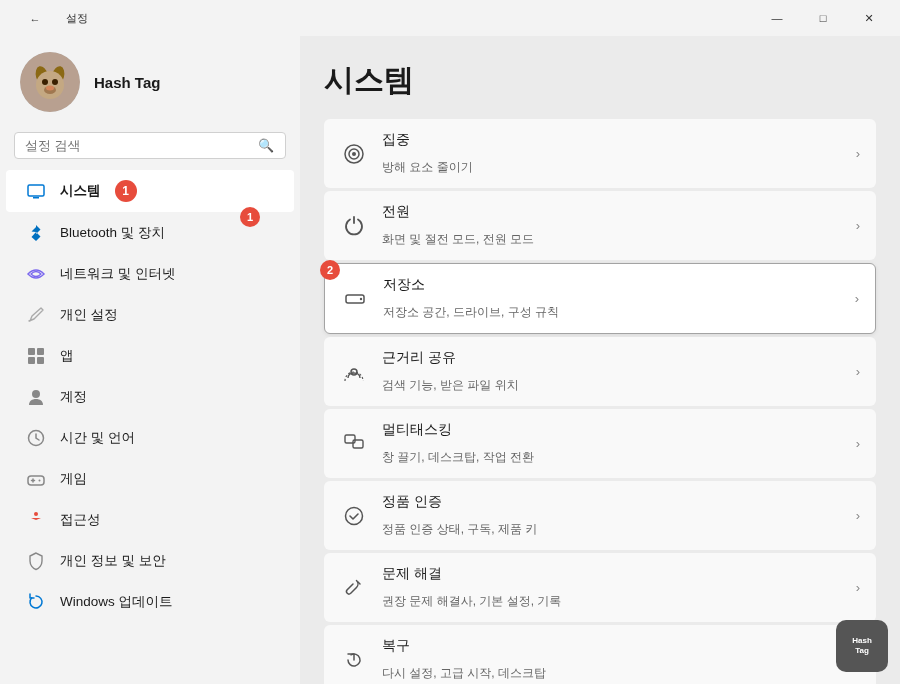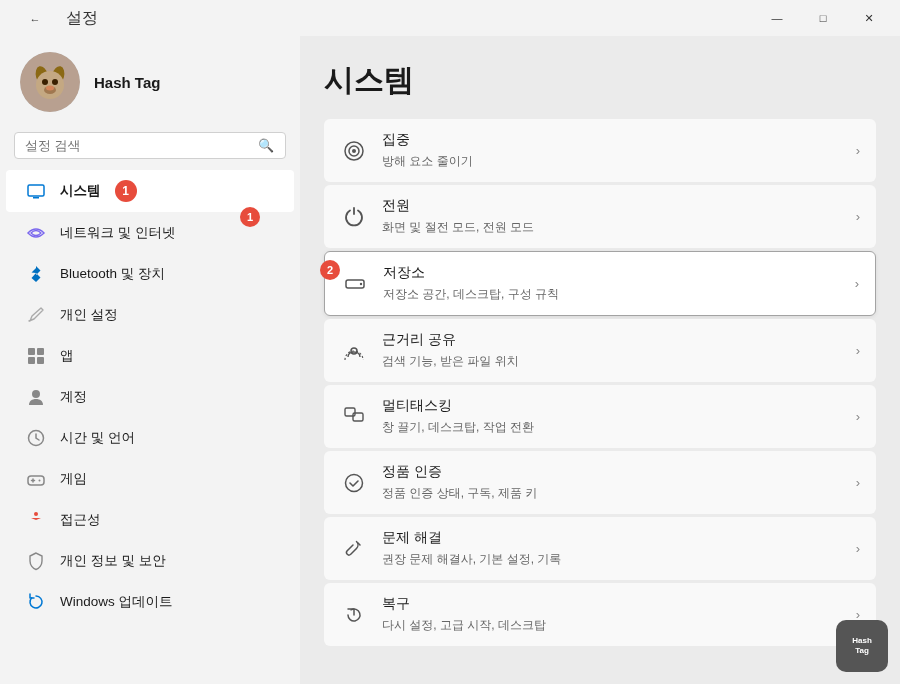--- a/index.html
+++ b/index.html
@@ -22,21 +22,21 @@
       justify-content: space-between;
       padding: 0 8px 0 12px;
       flex-shrink: 0;
     }
     .titlebar-left {
       display: flex;
       align-items: center;
       gap: 8px;
     }
     .titlebar-title {
-      font-size: 16px;
+      font-size: 11px;
       color: #333;
     }
     .titlebar-controls {
       display: flex;
       align-items: center;
     }
     .title-btn {
       width: 46px;
       height: 36px;
       display: flex;
@@ -198,21 +198,21 @@
       flex: 1;
     }
     .settings-item-title {
       font-size: 14px;
       font-weight: 500;
       color: #1a1a1a;
     }
     .settings-item-sub {
       font-size: 12px;
       color: #666;
-      margin-top: 4px;
+      margin-top: 10px;
     }
     .chevron {
       color: #888;
       font-size: 13px;
     }
 
     
     .num-badge {
       width: 22px;
       height: 22px;
@@ -303,36 +303,36 @@
           <svg width="20" height="20" viewBox="0 0 20 20" fill="none">
             <rect x="2" y="4" width="16" height="11" rx="1.5" stroke="currentColor" stroke-width="1.5" fill="none"></rect>
             <rect x="7" y="16" width="6" height="1.5" fill="currentColor"></rect>
           </svg>
         </span>
         <span>시스템</span>
         <span class="num-badge badge-1">1</span>
       </div>
 
       <div class="nav-item">
-        <span class="nav-icon" style="color:#7b68ee">
-          <svg width="20" height="20" viewBox="0 0 20 20" fill="none">
-            <path d="M2 10 Q10 2 18 10 Q10 18 2 10Z" stroke="currentColor" stroke-width="1.5" fill="none"></path>
-            <path d="M5 10 Q10 5 15 10 Q10 15 5 10Z" stroke="currentColor" stroke-width="1.2" fill="none"></path>
-          </svg>
-        </span>
-        <span>네트워크 및 인터넷</span>
-      </div>
-
-      <div class="nav-item">
         <span class="nav-icon" style="color:#0070c0">
           <svg width="20" height="20" viewBox="0 0 20 20" fill="currentColor">
             <path d="M10 2l4.5 4.5-4.5 4.5V2zm0 16l4.5-4.5L10 9v9zm0-9L5.5 8.5 10 4v5zm0 0l-4.5 5L10 18v-9z"></path>
           </svg>
         </span>
         <span>Bluetooth 및 장치</span>
+      </div>
+
+      <div class="nav-item">
+        <span class="nav-icon" style="color:#7b68ee">
+          <svg width="20" height="20" viewBox="0 0 20 20" fill="none">
+            <path d="M2 10 Q10 2 18 10 Q10 18 2 10Z" stroke="currentColor" stroke-width="1.5" fill="none"></path>
+            <path d="M5 10 Q10 5 15 10 Q10 15 5 10Z" stroke="currentColor" stroke-width="1.2" fill="none"></path>
+          </svg>
+        </span>
+        <span>네트워크 및 인터넷</span>
       </div>
 
       <div class="nav-item">
         <span class="nav-icon" style="color:#aaa">
           <svg width="20" height="20" viewBox="0 0 20 20" fill="none">
             <path d="M4 16l2-5L15 3l2 2-9 9-5 2z" stroke="currentColor" stroke-width="1.4" stroke-linejoin="round"></path>
           </svg>
         </span>
         <span>개인 설정</span>
       </div>
@@ -448,21 +448,21 @@
 
       <div class="settings-item highlighted">
         <div class="settings-item-icon">
           <svg width="24" height="24" viewBox="0 0 24 24" fill="none">
             <rect x="3" y="8" width="18" height="8" rx="2" stroke="#555" stroke-width="1.5"></rect>
             <circle cx="18" cy="12" r="1.2" fill="#555"></circle>
           </svg>
         </div>
         <div class="settings-item-text">
           <div class="settings-item-title">저장소</div>
-          <div class="settings-item-sub">저장소 공간, 데스크탑, 구성 규칙</div>
+          <div class="settings-item-sub">저장소 공간, 드라이브, 구성 규칙</div>
         </div>
         <span class="chevron">›</span>
       </div>
 
       <div class="settings-item">
         <div class="settings-item-icon">
           <svg width="24" height="24" viewBox="0 0 24 24" fill="none">
             <circle cx="12" cy="12" r="3" stroke="#555" stroke-width="1.5"></circle>
             <path d="M6 18c0-3 2.7-5 6-5s6 2 6 5" stroke="#555" stroke-width="1.4"></path>
             <path d="M3 21c0-5 4-9 9-9s9 4 9 9" stroke="#555" stroke-width="1.2" stroke-dasharray="2 2"></path>

